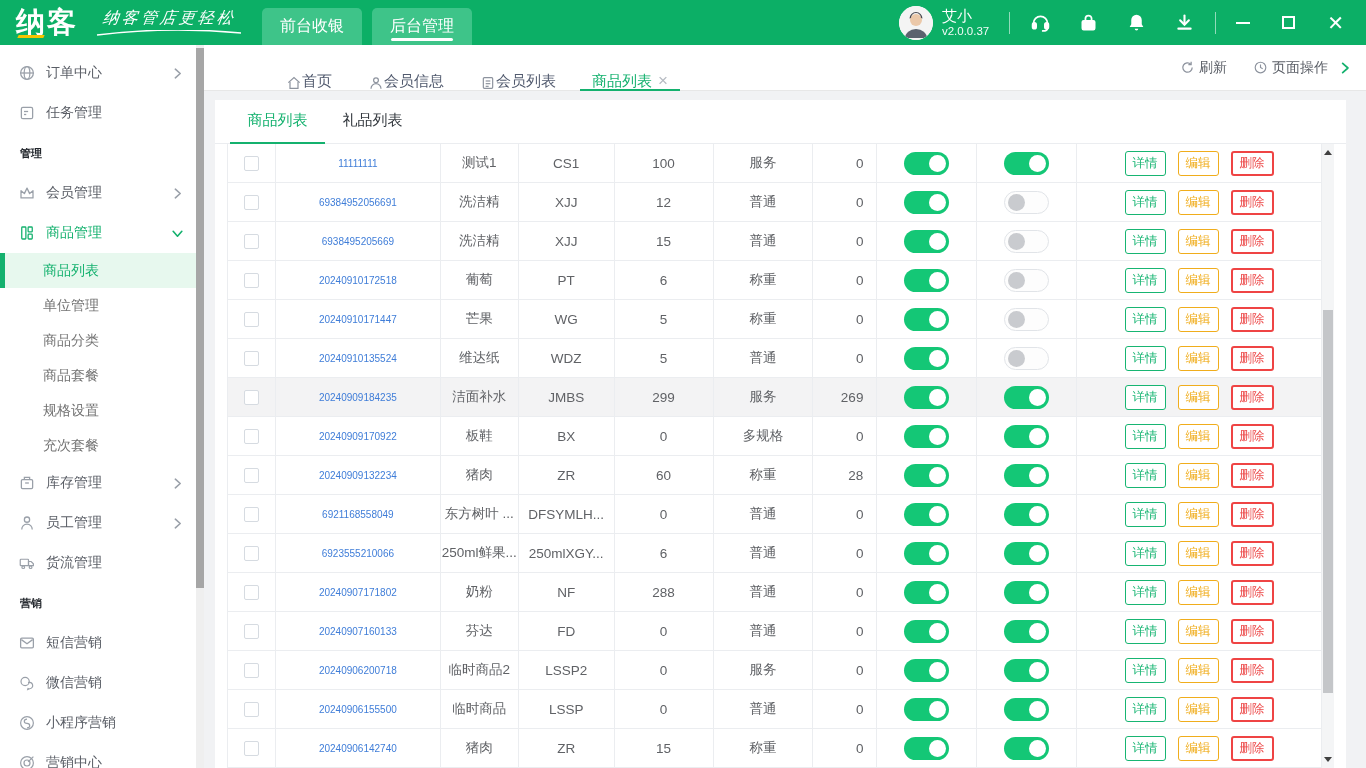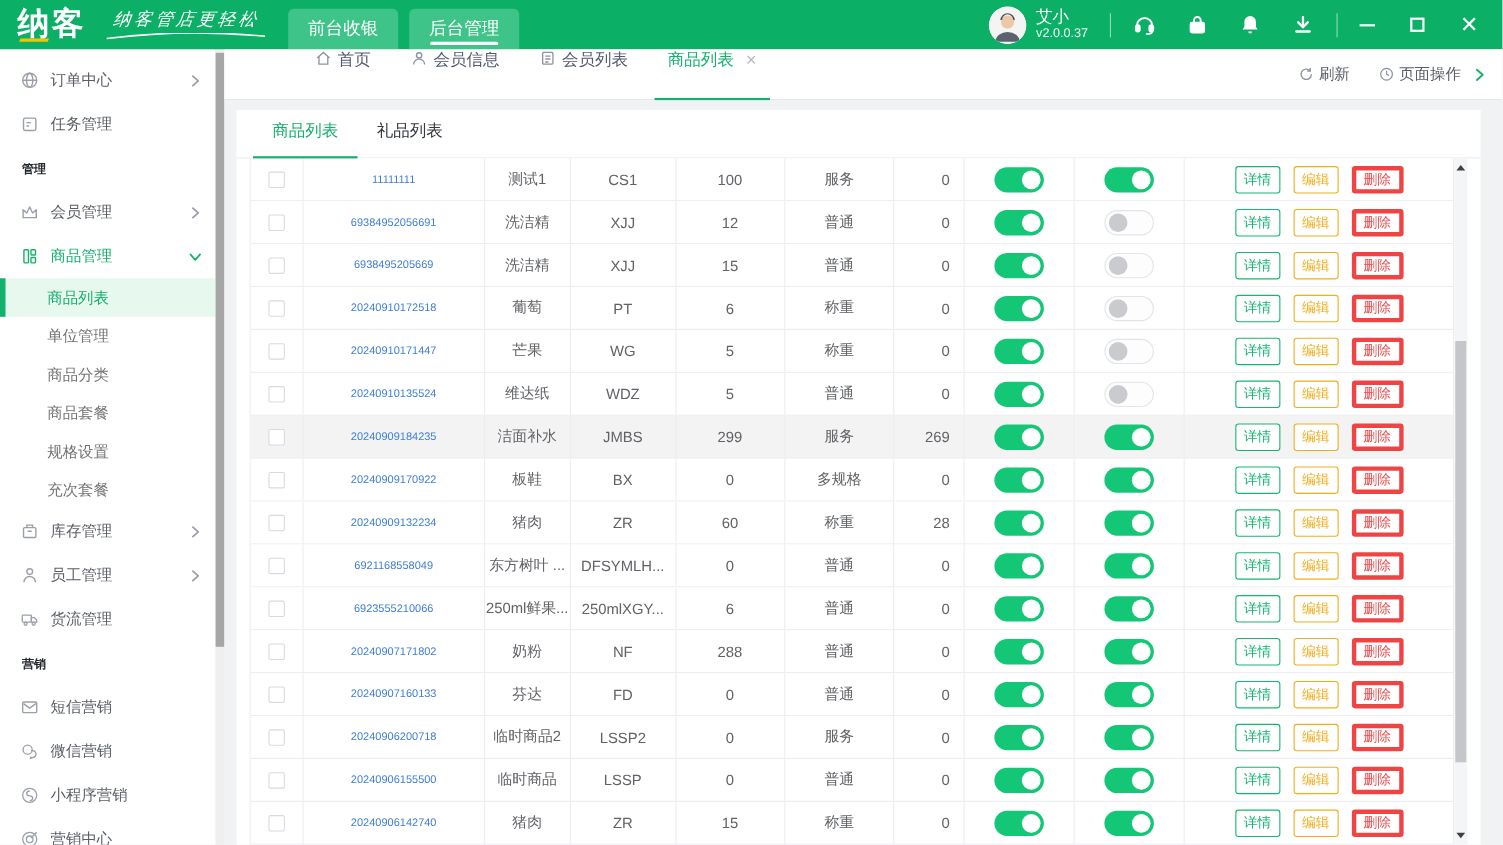--- a/index.html
+++ b/index.html
@@ -53,21 +53,21 @@
   .sb-sub.selected::before { content:""; position:absolute; left:0; top:0; bottom:0; width:5px; background:#14B16E; }
   .sb-scroll { position:absolute; top:0; right:-8px; width:8px; bottom:0; background:#efefef; }
   .sb-thumb { position:absolute; top:3px; left:0; width:8px; height:540px; background:#a6a6a6; }
   .sidebar { width:196px; }
   .sb-scroll { right:-8px; }
 
   
   .main { position:absolute; top:45px; left:204px; right:0; bottom:0; background:#f1f2f4; }
   .tabstrip { position:absolute; top:0; left:0; right:0; height:46px; background:#fff;
     border-bottom:1px solid #e7e7e7; display:flex; align-items:center; padding-left:64px; }
-  .ptab { display:flex; align-items:flex-start; gap:5px; font-size:15px; color:#515a6e;
+  .ptab { display:flex; align-items:flex-end; font-size:15px; color:#515a6e;
     height:46px; padding:0 18px; cursor:pointer; position:relative; }
   .ptab-icon { display:inline-flex; color:#8d939e; }
   .ptab-icon svg { width:16px; height:16px; }
   .ptab.active { color:#14B16E; }
   .ptab-close { color:#b6bbc2; font-size:17px; margin-left:6px; cursor:pointer; }
   .ptab-underline { position:absolute; left:6px; right:6px; bottom:0; height:2px; background:#14B16E; }
   .ts-action { display:flex; align-items:center; gap:4px; font-size:14px; color:#5a5e66;
     margin-left:26px; cursor:pointer; }
   .ts-action svg { width:15px; height:15px; color:#8d939e; }
   .ts-chev { display:inline-flex; color:#14B16E; margin:0 14px 0 10px; cursor:pointer; }
@@ -99,21 +99,21 @@
   .code-link { color:#3F7DD8; text-decoration:none; cursor:pointer; font-size:10px; }
   .toggle { display:inline-block; width:45px; height:23px; border-radius:12px; position:relative; cursor:pointer; }
   .toggle.on { background:#14C776; }
   .toggle.on .knob { position:absolute; right:3px; top:3px; width:17px; height:17px; border-radius:50%; background:#fff; }
   .toggle.off { background:#fdfdfd; border:1px solid #e1e4e8; }
   .toggle.off .knob { position:absolute; left:3px; top:2px; width:17px; height:17px; border-radius:50%; background:#c9cbcf; }
   .abtn { height:25px; padding:0 7px; font-size:12.5px; background:#fff; border-radius:3px;
     margin:0 6px; cursor:pointer; font-family:inherit; }
   .abtn.detail { color:#17B572; border:1px solid #17B572; }
   .abtn.edit { color:#F0AD1C; border:1px solid #F0AD1C; }
-  .abtn.delete { color:#ED4B4B; border:4px solid #ef4444; }
+  .abtn.delete { color:#ED4B4B; border:2px solid #ef4444; }
 
   
   .vscroll { position:absolute; top:44px; right:12px; width:12px; bottom:0; background:#f4f5f6; }
   .vs-up, .vs-down { position:absolute; left:0; width:12px; height:13px; display:flex;
     align-items:center; justify-content:center; cursor:pointer; }
   .vs-up { top:2px; } .vs-down { bottom:2px; }
   .vs-up::after { content:""; border-left:4px solid transparent; border-right:4px solid transparent; border-bottom:5px solid #404040; }
   .vs-down::after { content:""; border-left:4px solid transparent; border-right:4px solid transparent; border-top:5px solid #404040; }
   .vs-thumb { position:absolute; left:1px; width:10px; top:166px; height:383px; background:#c4c6c9; cursor:pointer; }
 </style>

